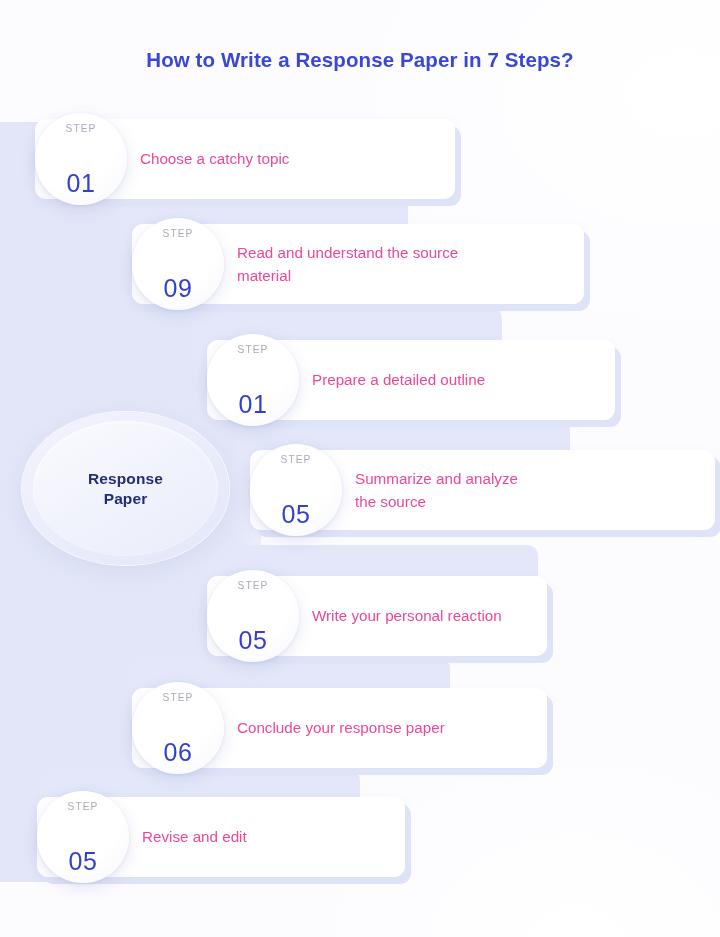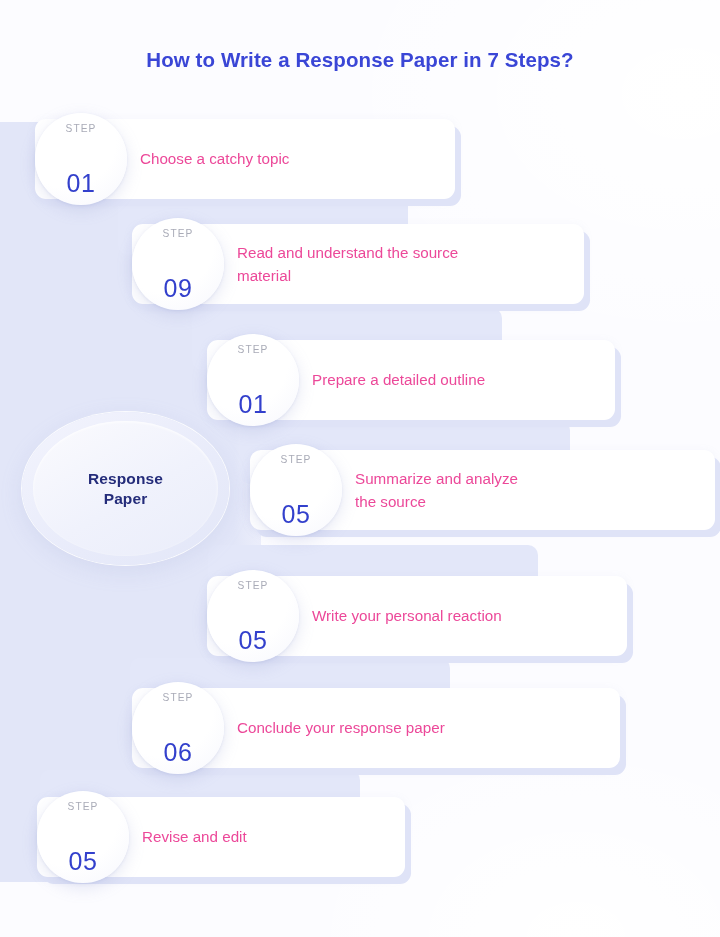--- a/index.html
+++ b/index.html
@@ -218,31 +218,31 @@
       <div class="card-text">Summarize and analyze
 the source</div>
     </div>
     <div class="bubble" style="left:0px; top:-6px;">
       <span class="bubble-label">STEP</span>
       <span class="bubble-num">05</span>
     </div>
   </div>
 
   <div class="step-row" style="left:207px; top:576px;">
-    <div class="card" style="width:420px;">
+    <div class="card" style="width:340px;">
       <div class="card-text">Write your personal reaction</div>
     </div>
     <div class="bubble" style="left:0px; top:-6px;">
       <span class="bubble-label">STEP</span>
       <span class="bubble-num">05</span>
     </div>
   </div>
 
   <div class="step-row" style="left:132px; top:688px;">
-    <div class="card" style="width:488px;">
+    <div class="card" style="width:415px;">
       <div class="card-text">Conclude your response paper</div>
     </div>
     <div class="bubble" style="left:0px; top:-6px;">
       <span class="bubble-label">STEP</span>
       <span class="bubble-num">06</span>
     </div>
   </div>
 
   <div class="step-row" style="left:37px; top:797px;">
     <div class="card" style="width:368px;">

